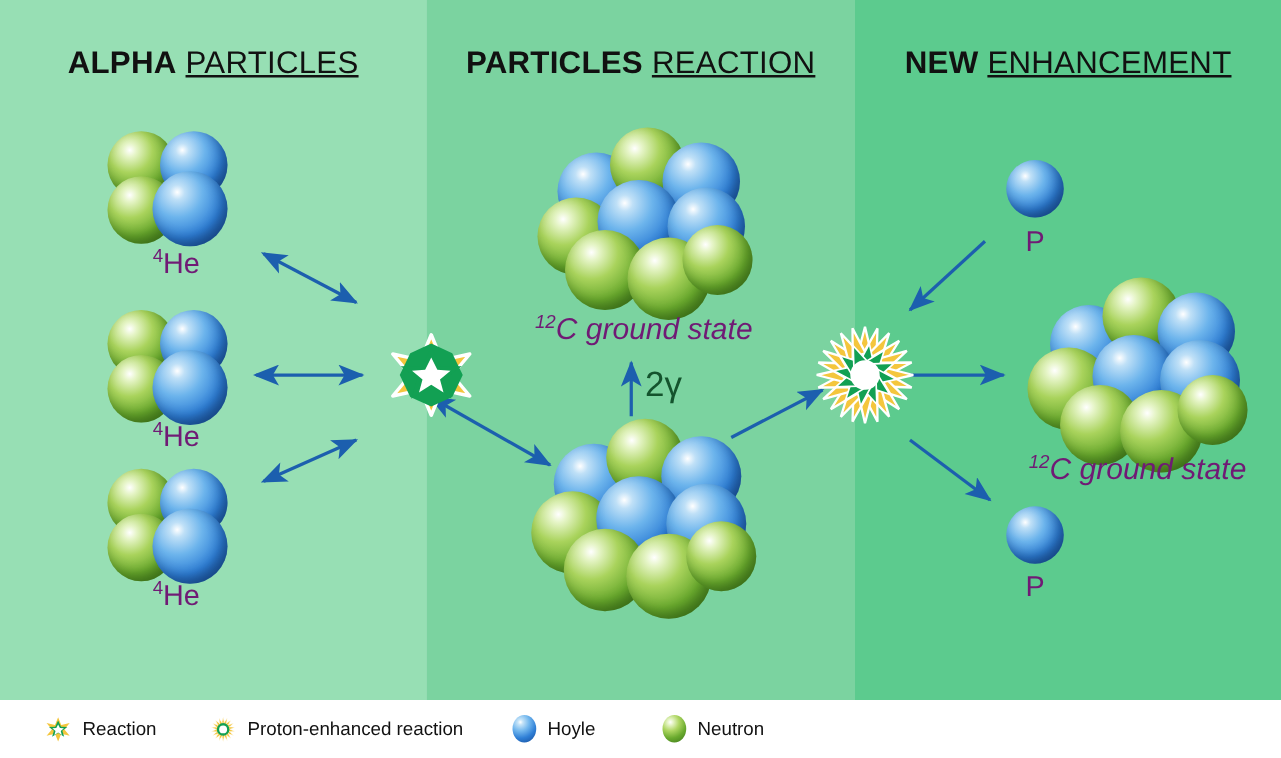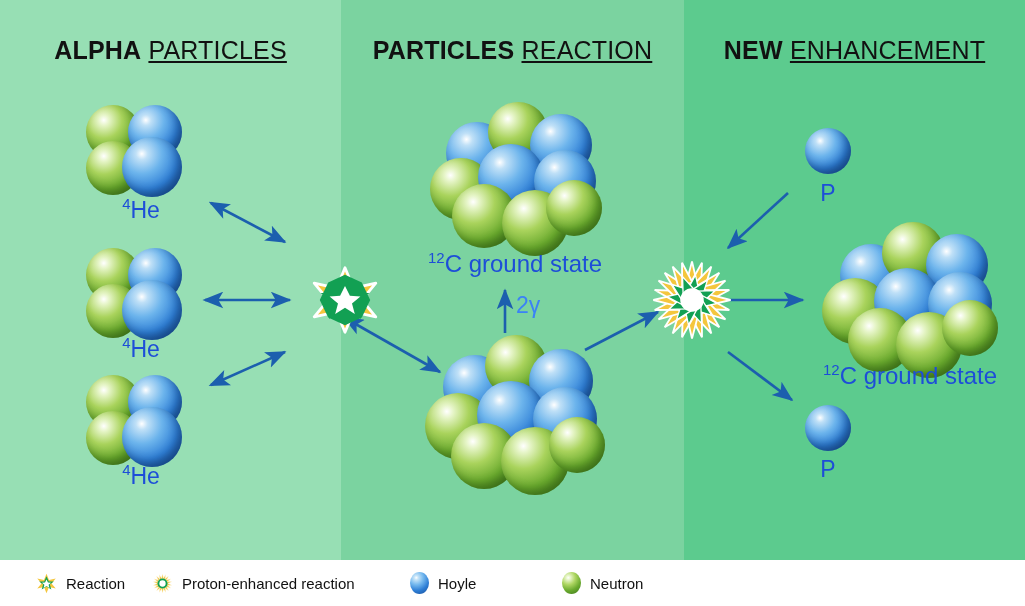--- a/index.html
+++ b/index.html
@@ -29,29 +29,29 @@
     box-shadow:inset -4px -5px 9px rgba(10,40,80,.45);
   }
   .nuc.n{
     background:
       radial-gradient(circle at 33% 28%, #ffffff 0%, #e6f5c8 10%, #a9d35c 34%,
                       #6aaa2e 62%, #4e8a22 82%, #3b6c1a 100%);
     box-shadow:inset -4px -5px 9px rgba(30,70,10,.42);
   }
 
   
-  .lbl{position:absolute;font-size:23px;color:#1d4ed8;white-space:nowrap;
+  .lbl{position:absolute;font-size:23px;color:#701a75;white-space:nowrap;
        text-align:center;}
   .lbl sup{font-size:15px;vertical-align:super;line-height:0;}
-  .lbl.small{font-size:24px;}
+  .lbl.small{font-size:24px;font-style:italic;}
 
   
   #arrows{position:absolute;left:0;top:0;width:1025px;height:606px;
           pointer-events:none;}
-  .gam{position:absolute;font-size:23px;color:#3b82f6;}
+  .gam{position:absolute;font-size:28px;color:#14532d;}
 
   
   .icon{position:absolute;}
 
   
   #legend{position:absolute;left:0;top:560px;width:1025px;height:46px;
           background:#ffffff;}
   .leg-item{position:absolute;top:0;height:46px;display:flex;
             align-items:center;gap:9px;}
   .leg-txt{font-size:15px;color:#111;white-space:nowrap;}
@@ -341,21 +341,21 @@
 
     <div class="leg-item" style="left:36px;">
       <svg width="21" height="21" viewBox="0 0 100 100">
         <path d="M50 4 L62 33 L94 26 L74 50 L94 74 L62 67 L50 96 L38 67 L6 74 L26 50 L6 26 L38 33 Z" fill="#f4c63d"></path>
         <path d="M50 16 L61 40 L85 41 L66 55 L73 78 L50 64 L27 78 L34 55 L15 41 L39 40 Z" fill="#12a053"></path>
         <path d="M50 31 L57 45 L72 46 L60 56 L64 71 L50 62 L36 71 L40 56 L28 46 L43 45 Z" fill="#ffffff"></path>
       </svg>
       <span class="leg-txt">Reaction</span>
     </div>
 
-    <div class="leg-item" style="left:152px;">
+    <div class="leg-item" style="left:168px;">
       <svg width="21" height="21" viewBox="0 0 100 100">
         <g fill="#f4c63d" stroke="#ffffff" stroke-width="2">
           <g transform="translate(50,50)">
             <g>
                 <path d="M0,-46 L6,-20 L-7,-19 Z"></path>
               </g>
             <g transform="rotate(20)">
                 <path d="M0,-46 L6,-20 L-7,-19 Z"></path>
               </g>
             <g transform="rotate(40)">
@@ -412,20 +412,20 @@
         <circle cx="50" cy="50" r="15" fill="#ffffff"></circle>
       </svg>
       <span class="leg-txt">Proton-enhanced reaction</span>
     </div>
 
     <div class="leg-item" style="left:410px;">
       <span class="leg-dot p"></span>
       <span class="leg-txt">Hoyle</span>
     </div>
 
-    <div class="leg-item" style="left:562px;">
+    <div class="leg-item" style="left:530px;">
       <span class="leg-dot n"></span>
       <span class="leg-txt">Neutron</span>
     </div>
 
   </div>
 
 </div>
 
 </body></html>

